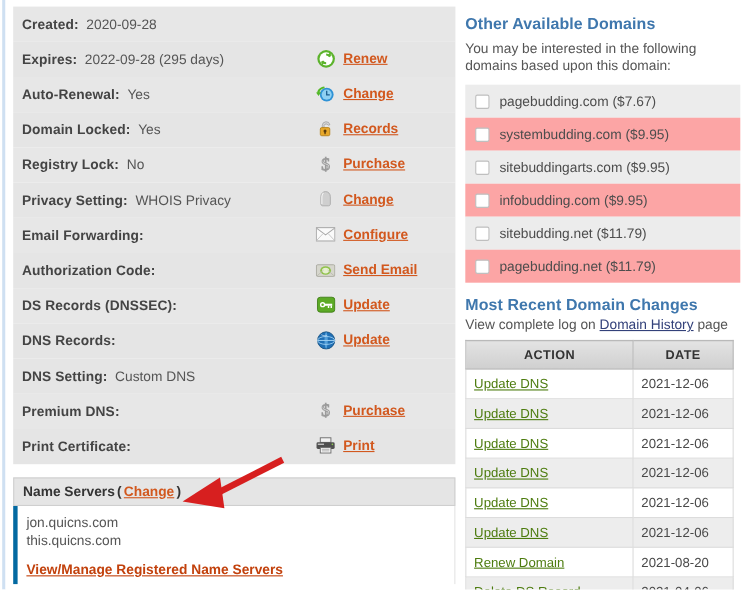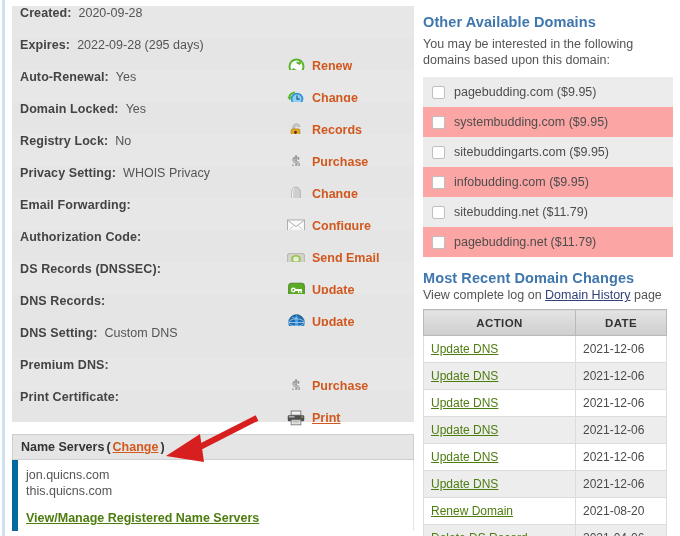--- a/index.html
+++ b/index.html
@@ -38,20 +38,21 @@
   .left-panel {
     position: absolute;
     left: 12px;
     top: 6px;
     width: 402px;
   }
   .info-row {
     height: 32px;
     box-sizing: border-box;
     display: flex;
+    align-items: center;
     padding-left: 8px;
     position: relative;
   }
   .info-row.shade { background: #e7e7e7; }
   .info-row.plain { background: #e5e5e5; }
 
   .row-label {
     font-weight: bold;
     color: #444444;
     font-size: 12.5px;
@@ -60,21 +61,21 @@
   }
   .row-value {
     color: #555555;
     font-size: 12.5px;
     margin-left: 7px;
     white-space: nowrap;
   }
   .row-action {
     position: absolute;
     left: 275px;
-    top: 13px;
+    top: 0;
     height: 30px;
     display: flex;
     align-items: center;
     gap: 7px;
   }
   .action-link {
     color: #d2581e;
     text-decoration: underline;
     font-weight: bold;
     font-size: 12.5px;
@@ -100,34 +101,34 @@
     box-sizing: border-box;
     display: flex;
     align-items: center;
     padding-left: 8px;
     font-weight: bold;
     font-size: 12.5px;
     color: #333333;
   }
   .ns-header .paren { color:#333333; font-weight: bold; margin: 0 2px; }
   .ns-body {
-    border-left: 6px solid #0369a1;
+    border-left: 4px solid #0369a1;
     border-right: 1px solid #e4e4e4;
     padding: 7px 8px 6px 8px;
     background: #ffffff;
   }
   .ns-entry {
     font-size: 12.5px;
     color: #555555;
     line-height: 16px;
   }
   .ns-manage-link {
     display: inline-block;
     margin-top: 12px;
-    color: #4d7c0f;
+    color: #c2410c;
     text-decoration: underline;
     font-weight: bold;
     font-size: 12.5px;
     cursor: pointer;
     text-align: center;
   }
 
   
   .annotation-arrow {
     position: absolute;
@@ -420,21 +421,21 @@
 
 <div class="right-panel">
 
   <div style="height:14px"></div>
   <div class="panel-heading">Other Available Domains</div>
   <div class="panel-sub">You may be interested in the following domains based upon this domain:</div>
 
   <div class="domain-list" id="domain-list">
       <div class="domain-item shade">
         <span class="cbox"></span>
-        <span>pagebudding.com ($9.95)</span>
+        <span>pagebudding.com ($7.67)</span>
       </div>
       <div class="domain-item plain">
         <span class="cbox"></span>
         <span>systembudding.com ($9.95)</span>
       </div>
       <div class="domain-item shade">
         <span class="cbox"></span>
         <span>sitebuddingarts.com ($9.95)</span>
       </div>
       <div class="domain-item plain">

